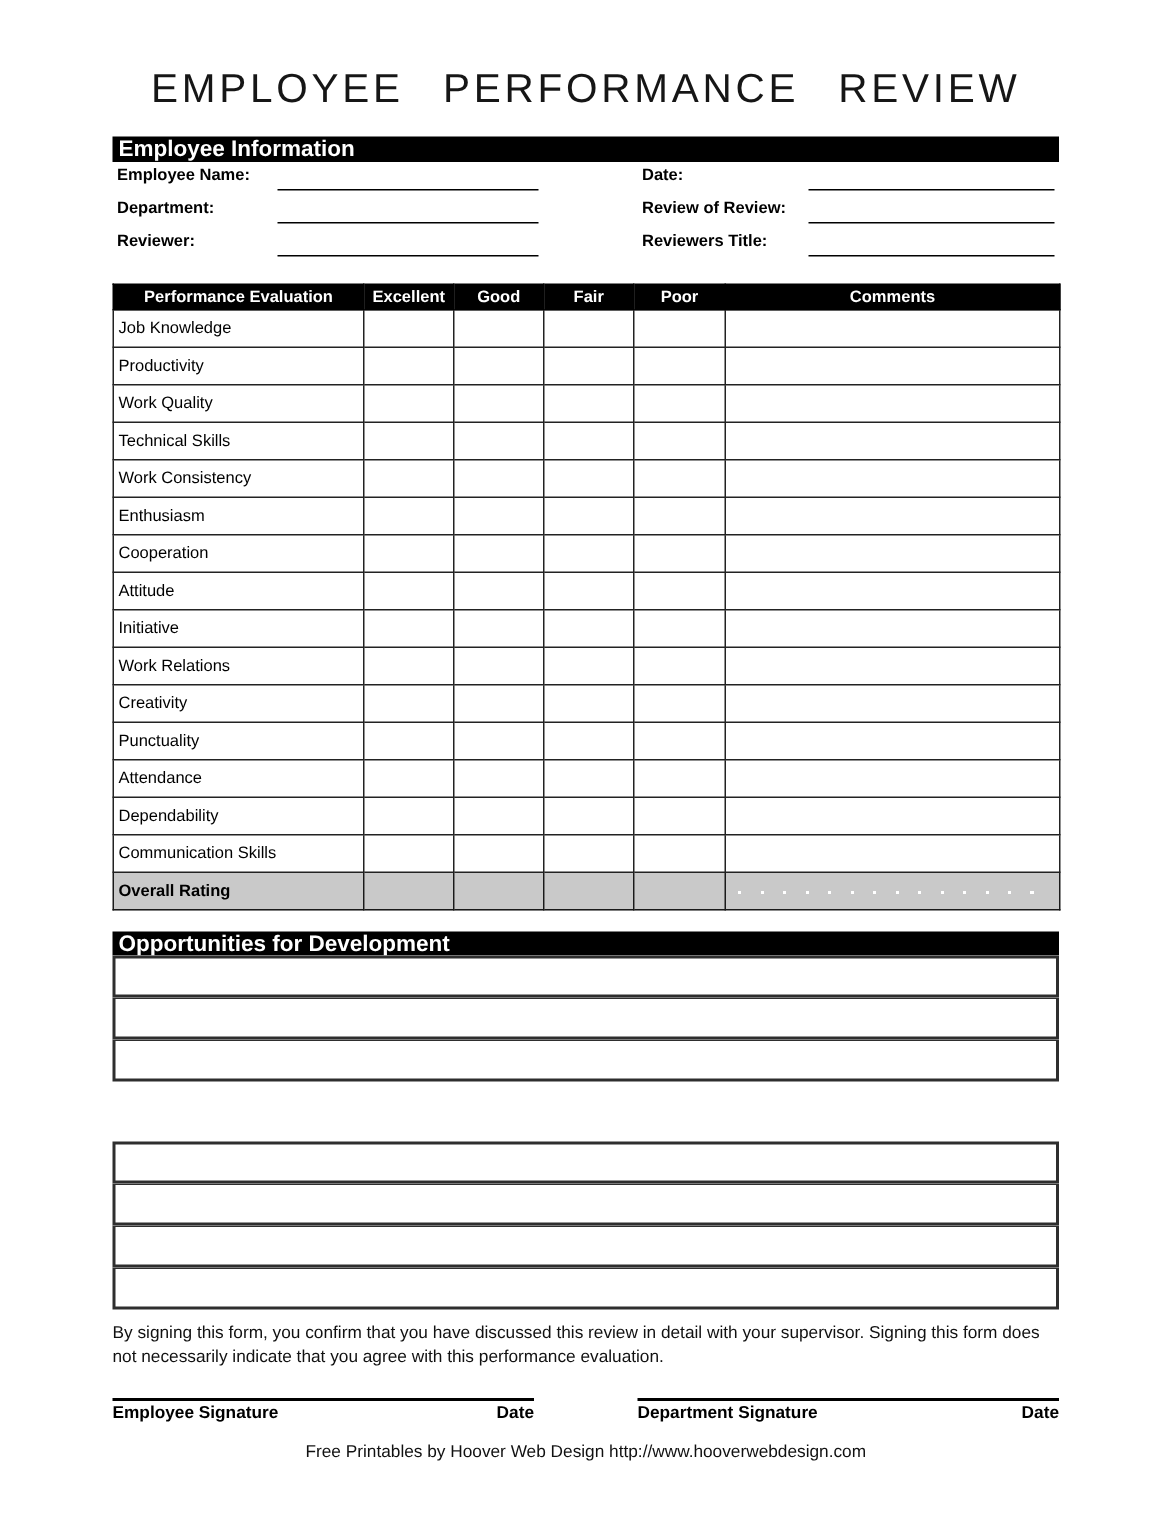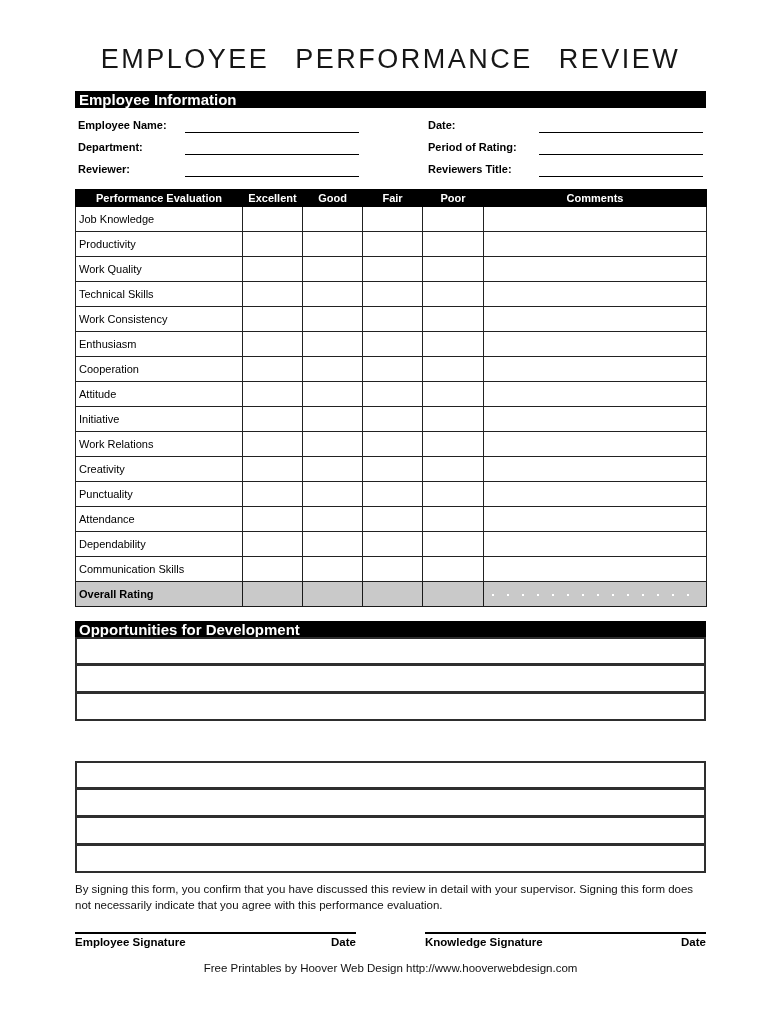--- a/index.html
+++ b/index.html
@@ -27,21 +27,21 @@
     font-size:15px; font-weight:bold;
     padding:2px 4px;
     display:flex; align-items:center;
   }
   .bar-info      { top:91px;  height:17px; }
   .bar-opp       { top:621px; height:16px; }
   .bar-rev       { top:737px; height:24px; }
 
   
   .info-fields { top:111px; }
-  .info-row { display:flex; align-items:flex-end; height:22px; }
+  .info-row { display:flex; align-items:flex-start; height:22px; }
   .f-label { font-size:11px; font-weight:bold; padding-left:3px; padding-bottom:2px; }
   .f-label-l { width:110px; }
   .f-label-r { width:114px; }
   .f-line { border-bottom:1.5px solid #000; height:16px; }
   .f-line-l { width:174px; }
   .f-line-r { width:164px; }
   .f-gap { width:66px; }
 
   
   .eval-table {
@@ -134,21 +134,21 @@
       <span class="f-label f-label-l">Employee Name:</span>
       <span class="f-line f-line-l"></span>
       <span class="f-gap"></span>
       <span class="f-label f-label-r">Date:</span>
       <span class="f-line f-line-r"></span>
     </div>
     <div class="info-row">
       <span class="f-label f-label-l">Department:</span>
       <span class="f-line f-line-l"></span>
       <span class="f-gap"></span>
-      <span class="f-label f-label-r">Period of Rating:</span>
+      <span class="f-label f-label-r">Review of Review:</span>
       <span class="f-line f-line-r"></span>
     </div>
     <div class="info-row">
       <span class="f-label f-label-l">Reviewer:</span>
       <span class="f-line f-line-l"></span>
       <span class="f-gap"></span>
       <span class="f-label f-label-r">Reviewers Title:</span>
       <span class="f-line f-line-r"></span>
     </div>
   </div>
@@ -324,20 +324,20 @@
 
   <div class="content disclaimer">By signing this form, you confirm that you have discussed this review in detail with your supervisor. Signing this form does not necessarily indicate that you agree with this performance evaluation.</div>
 
   <div class="content signatures">
     <div class="sig-block">
       <span class="sig-name">Employee Signature</span>
       <span class="sig-date">Date</span>
     </div>
     <div class="sig-gap"></div>
     <div class="sig-block">
-      <span class="sig-name">Knowledge Signature</span>
+      <span class="sig-name">Department Signature</span>
       <span class="sig-date">Date</span>
     </div>
   </div>
 
   <div class="content footer">Free Printables by Hoover Web Design http://www.hooverwebdesign.com</div>
 
 </div>
 
 </body></html>

